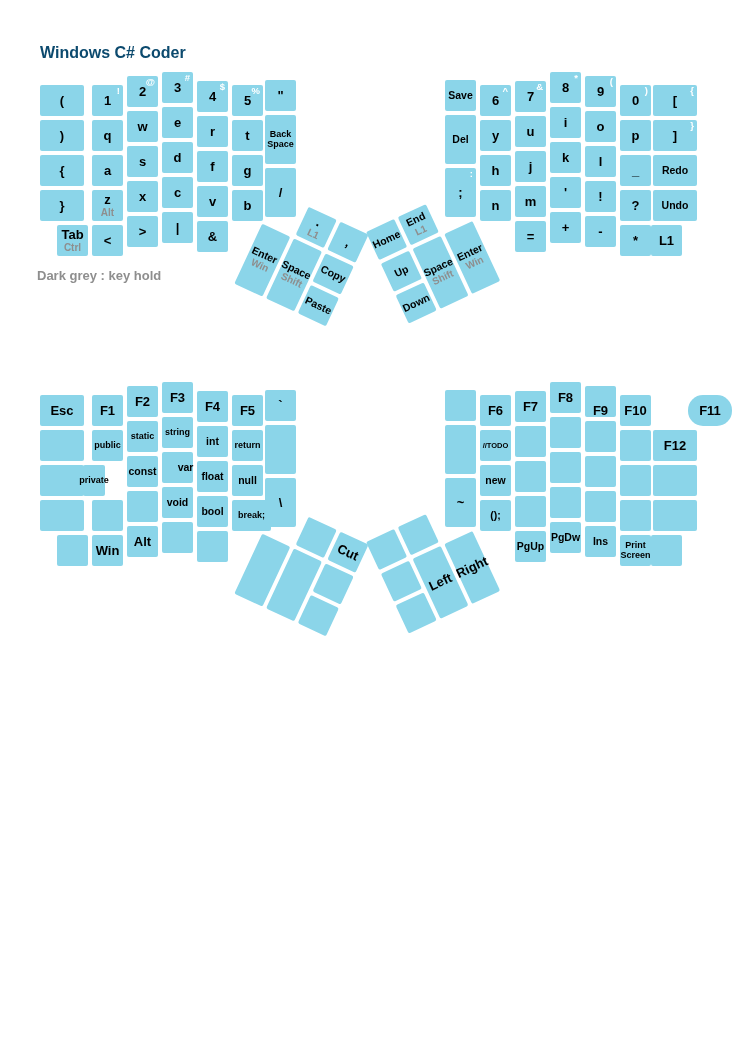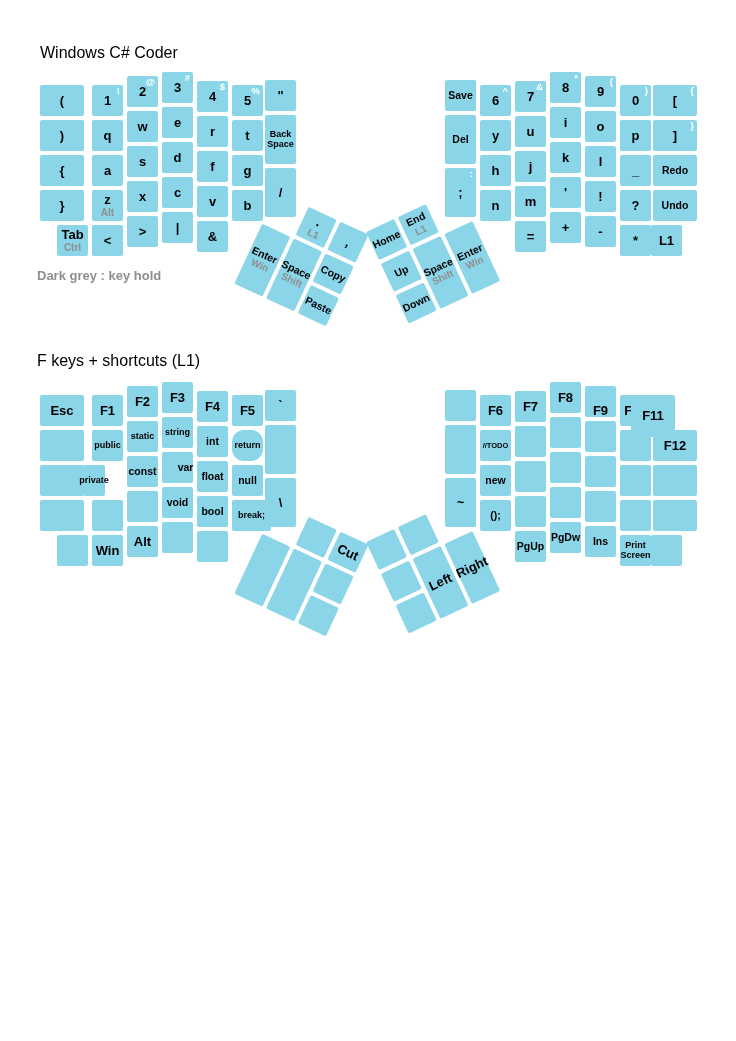--- a/index.html
+++ b/index.html
@@ -1,21 +1,21 @@
 <!DOCTYPE html>
 <html style="--bg: #ffffff; --key: #8bd5e9; --txt: #000000; --hold: #8e8e8e; --shift: #ffffff;"><head>
 <meta charset="utf-8">
 <style>
   html,body{margin:0;padding:0;background:#ffffff;}
   .canvas{
     position:relative;width:736px;height:1041px;background:var(--bg,#fff);
     font-family:"Liberation Sans",sans-serif;overflow:hidden;
   }
   .layer-title{
-    position:absolute;font-size:16px;font-weight:400;color:#000000;white-space:nowrap;
+    position:absolute;font-size:16px;font-weight:700;color:#0c4a6e;white-space:nowrap;
   }
   .title0{left:40px;top:44px;}
   .title1{left:37px;top:352px;}
   .legend-note{
     position:absolute;left:37px;top:268px;font-size:13px;font-weight:700;
     color:var(--hold,#8e8e8e);white-space:nowrap;
   }
   .key{
     position:absolute;background:var(--key,#8bd5e9);border-radius:2px;
     box-sizing:border-box;display:flex;flex-direction:column;align-items:center;
@@ -29,21 +29,20 @@
   .fs-sm{font-size:9px;}
   .fs-xs{font-size:7.5px;}
   .cluster{position:absolute;width:0;height:0;transform-origin:0 0;}
 </style>
 </head>
 <body>
 
 <div class="canvas">
   <div class="layer-title title0">Windows C# Coder</div>
   <div class="legend-note">Dark grey : key hold</div>
-  <div class="layer-title title1">F keys + shortcuts (L1)</div>
 <div class="key" style="left: 40px; top: 85px; width: 44px; height: 31px;">
       <span class="tap fs-lg">(</span>
     </div>
     <div class="key" style="left: 40px; top: 120px; width: 44px; height: 31px;">
       <span class="tap fs-lg">)</span>
     </div>
     <div class="key" style="left: 40px; top: 155px; width: 44px; height: 31px;">
       <span class="tap fs-lg">{</span>
     </div>
     <div class="key" style="left: 40px; top: 190px; width: 44px; height: 31px;">
@@ -346,21 +345,21 @@
     <div class="key" style="left: 197px; top: 461px; width: 31px; height: 31px;">
       <span class="tap fs-md">float</span>
     </div>
     <div class="key" style="left: 197px; top: 496px; width: 31px; height: 31px;">
       <span class="tap fs-md">bool</span>
     </div>
     <div class="key" style="left: 197px; top: 531px; width: 31px; height: 31px;"></div>
     <div class="key" style="left: 232px; top: 395px; width: 31px; height: 31px;">
       <span class="tap fs-lg">F5</span>
     </div>
-    <div class="key" style="left: 232px; top: 430px; width: 31px; height: 31px; border-radius: 12px;">
+    <div class="key" style="left: 232px; top: 430px; width: 31px; height: 31px;">
       <span class="tap fs-sm">return</span>
     </div>
     <div class="key" style="left: 232px; top: 465px; width: 31px; height: 31px;">
       <span class="tap fs-md">null</span>
     </div>
     <div class="key" style="left: 232px; top: 500px; width: 39px; height: 31px;">
       <span class="tap fs-sm">break;</span>
     </div>
     <div class="key" style="left: 265px; top: 390px; width: 31px; height: 31px;">
       <span class="tap fs-lg">`</span>
@@ -416,21 +415,21 @@
     <div class="key" style="left: 620px; top: 395px; width: 31px; height: 31px;">
       <span class="tap fs-lg">F10</span>
     </div>
     <div class="key" style="left: 620px; top: 430px; width: 31px; height: 31px;"></div>
     <div class="key" style="left: 620px; top: 465px; width: 31px; height: 31px;"></div>
     <div class="key" style="left: 620px; top: 500px; width: 31px; height: 31px;"></div>
     <div class="key" style="left: 620px; top: 535px; width: 31px; height: 31px;">
       <span class="tap fs-sm">Print
 Screen</span>
     </div>
-    <div class="key" style="left: 631px; top: 395px; width: 44px; height: 42px;">
+    <div class="key" style="left: 688px; top: 395px; width: 44px; height: 31px; border-radius: 15px;">
       <span class="tap fs-lg">F11</span>
     </div>
     <div class="key" style="left: 653px; top: 430px; width: 44px; height: 31px;">
       <span class="tap fs-lg">F12</span>
     </div>
     <div class="key" style="left: 653px; top: 465px; width: 44px; height: 31px;"></div>
     <div class="key" style="left: 653px; top: 500px; width: 44px; height: 31px;"></div>
     <div class="key" style="left: 651px; top: 535px; width: 31px; height: 31px;"></div>
     <div class="cluster" style="left: 277px; top: 502px; transform: rotate(25deg);">
       <div class="key" style="left: 35px; top: 0px; width: 31px; height: 31px;"></div>

